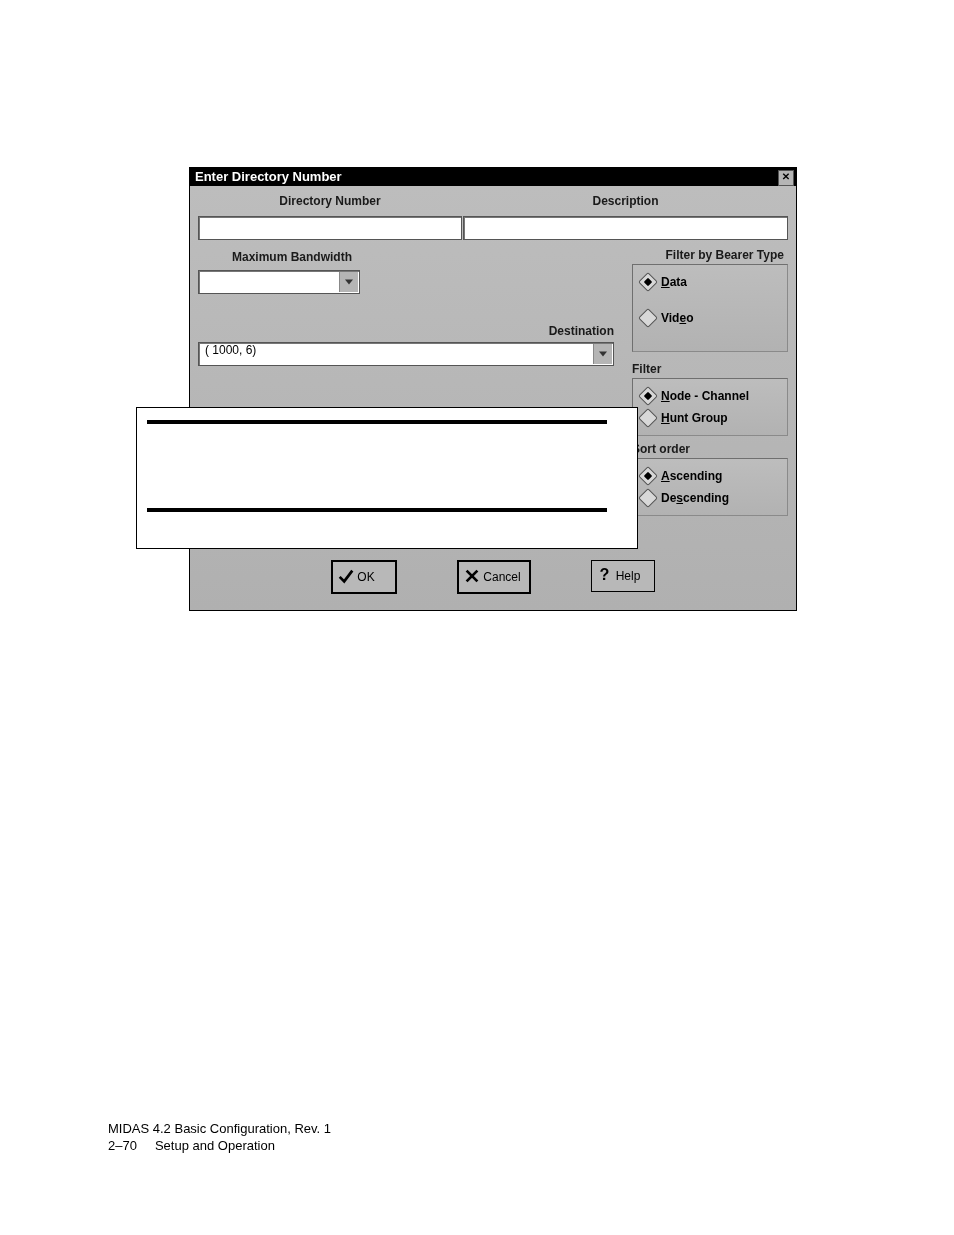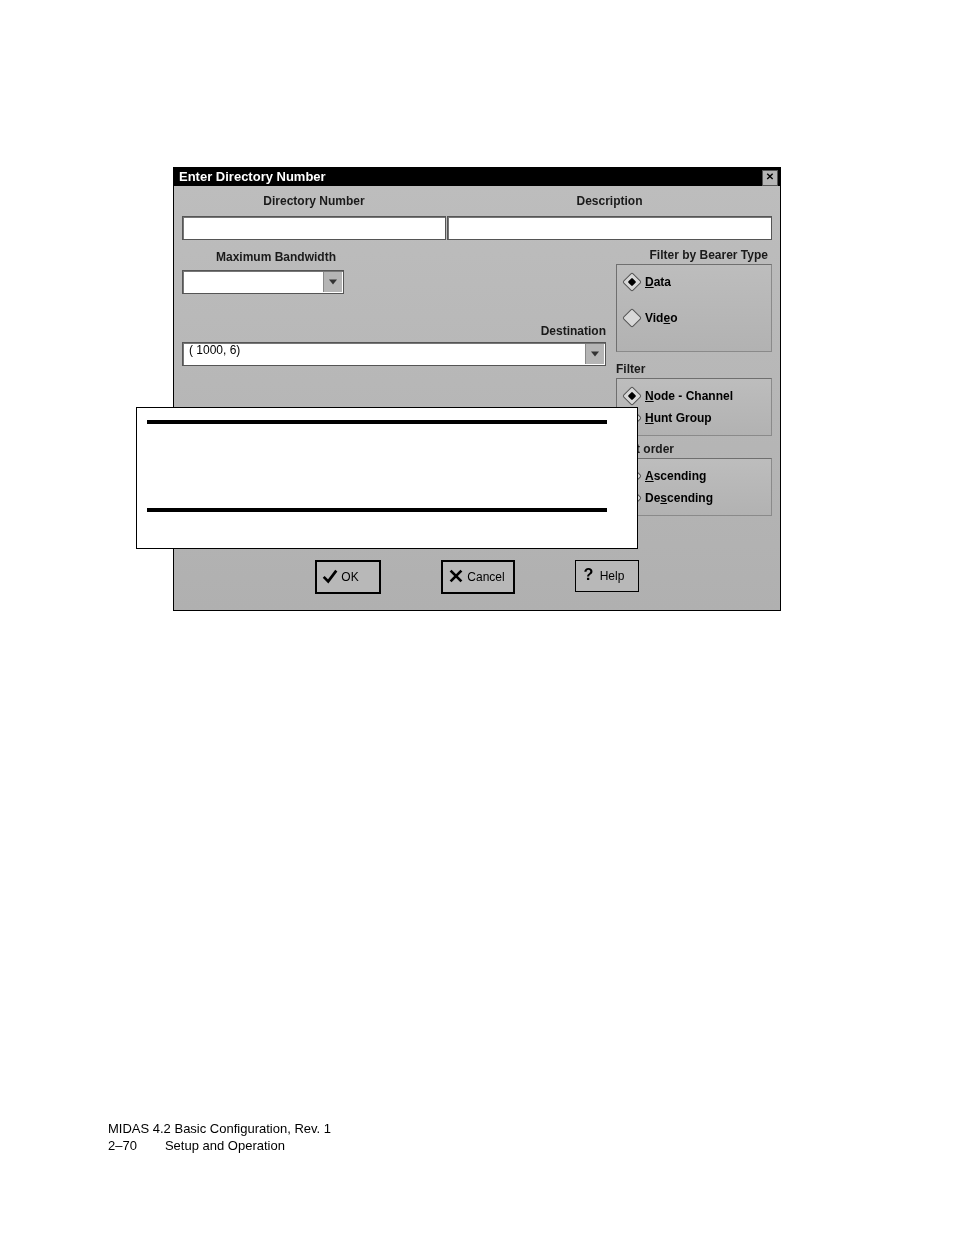--- a/index.html
+++ b/index.html
@@ -11,21 +11,21 @@
     font-family: Arial, Helvetica, sans-serif;
     color: #000;
   }
   .page {
     position: relative;
     width: 954px;
     height: 1235px;
   }
   .dialog {
     position: absolute;
-    left: 173px;
+    left: 189px;
     top: 167px;
     width: 606px;
     background: #ef4444;
     border: 1px solid #000;
   }
   .titlebar {
     background: #000;
     color: #fff;
     font-weight: bold;
     font-size: 13px;
@@ -140,21 +140,21 @@
   }
   .radio.selected::after {
     content: "";
     width: 6px;
     height: 6px;
     background: #000;
     border-radius: 1px;
   }
   .main-grid {
     display: flex;
-    gap: 10px;
+    gap: 18px;
   }
   .main-left {
     flex: 1;
   }
   .main-right {
     width: 156px;
   }
   .group-title {
     font-size: 12px;
     font-weight: bold;
@@ -202,21 +202,21 @@
   }
   .footer {
     position: absolute;
     left: 108px;
     bottom: 80px;
     font-size: 13px;
     line-height: 1.35;
   }
   .footer .line2 {
     display: flex;
-    gap: 28px;
+    gap: 18px;
   }
   .ul {
     text-decoration: underline;
   }
 </style>
 </head>
 <body>
 
 <div class="page">
 

